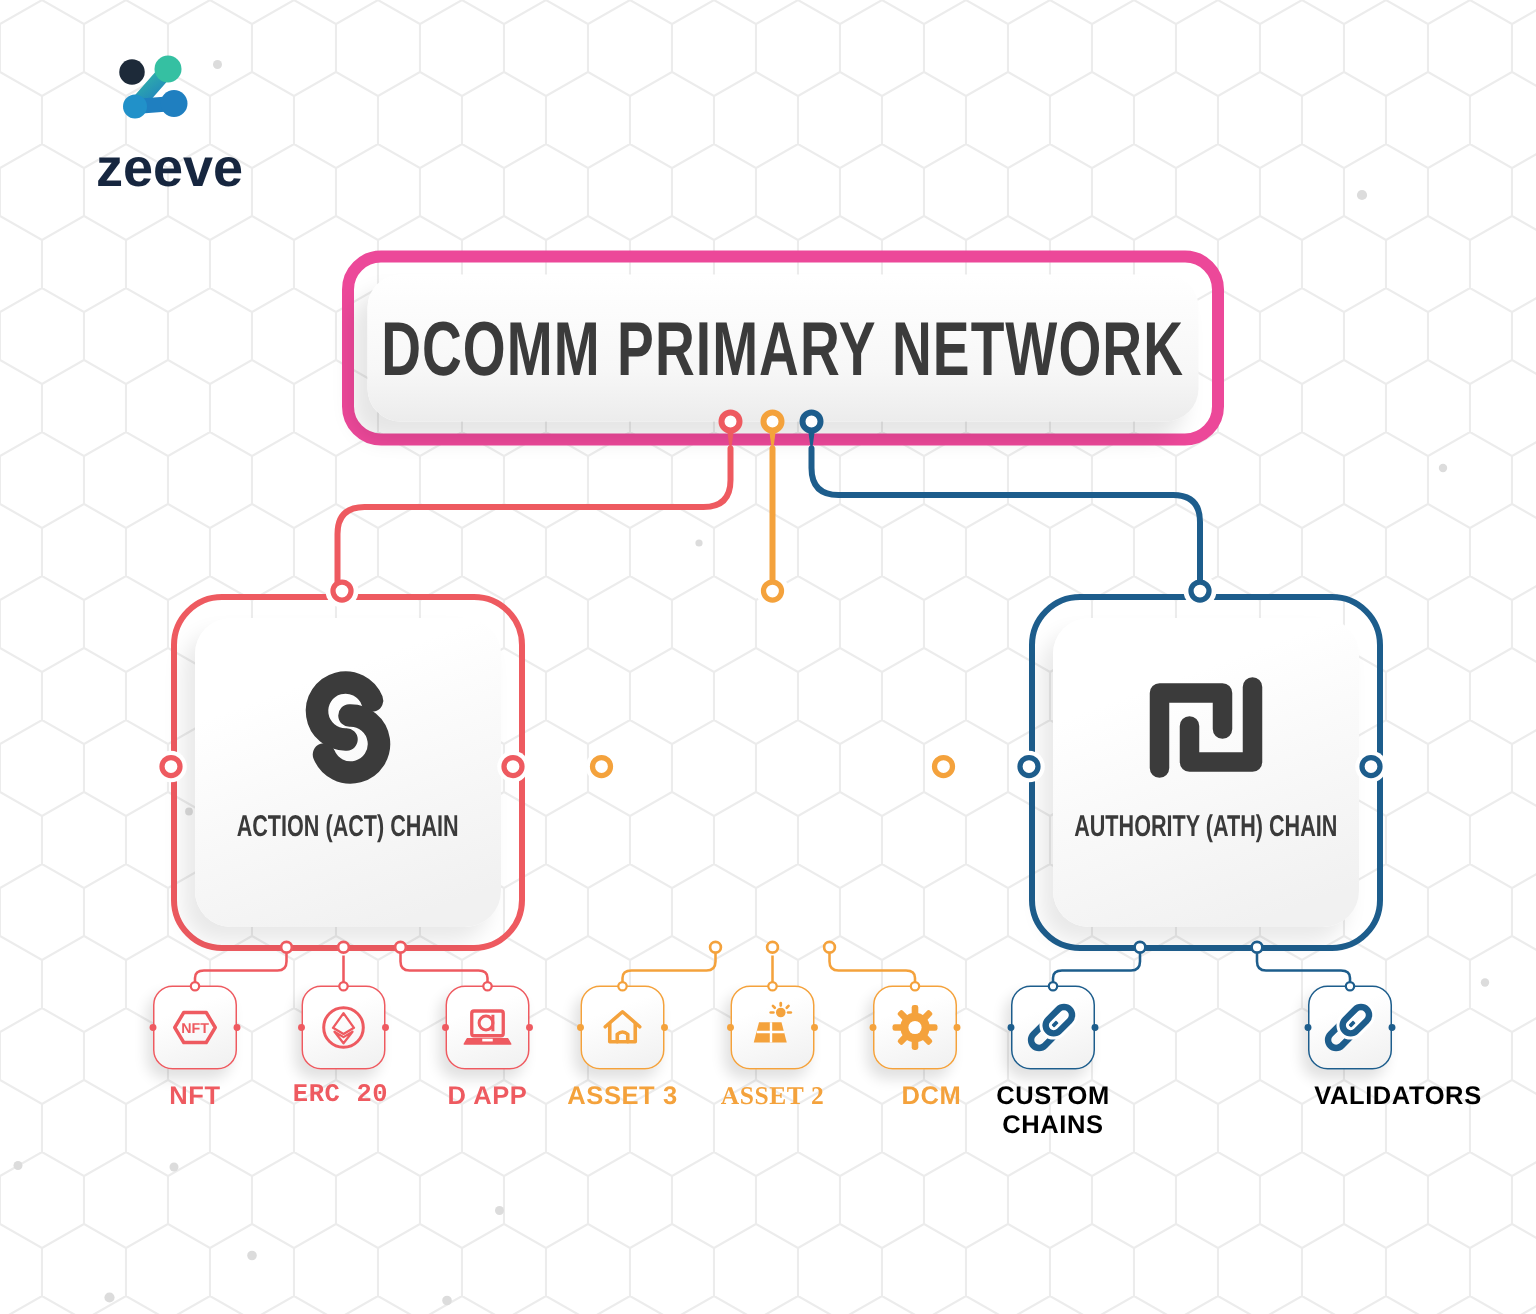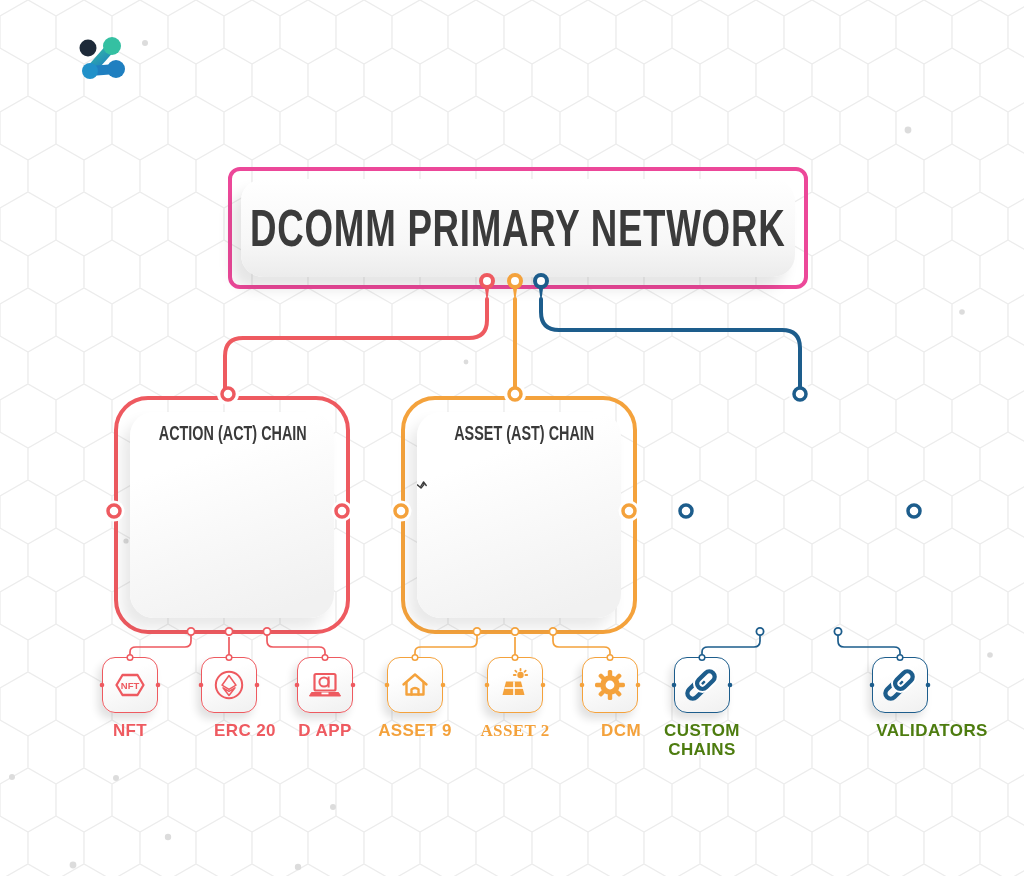--- a/index.html
+++ b/index.html
@@ -7,55 +7,55 @@
          font-family:"Liberation Sans", sans-serif;}
   .bg-hex{position:absolute;left:0;top:0;z-index:0;}
   .overlay{position:absolute;left:0;top:0;z-index:4;pointer-events:none;}
 
   
   .brand{position:absolute;left:38px;top:22px;width:150px;z-index:2;text-align:center;}
   .brand-word{margin-top:2px;font-size:36px;font-weight:bold;color:#16263f;letter-spacing:0px;}
 
   
   .title-box{position:absolute;left:228px;top:167px;width:572px;height:114px;
-             border:4px solid #ec4899;border-radius:12px;z-index:2;}
+             border:8px solid #ec4899;border-radius:26px;z-index:2;}
   .title-card{position:absolute;left:9px;top:8px;right:9px;bottom:8px;border-radius:22px;
               background:linear-gradient(180deg,#ffffff 0%,#f7f7f7 65%,#ececec 100%);
               box-shadow:-10px 12px 14px rgba(0,0,0,0.10);
               display:flex;align-items:center;justify-content:center;}
   .title-text{font-size:51px;font-weight:bold;color:#3b3b3b;letter-spacing:1px;
               transform:scaleX(0.72);white-space:nowrap;}
 
   
   .chain-box{position:absolute;top:396px;width:228px;height:230px;border-radius:34px;
              border:4px solid;z-index:2;}
   .chain-box.c-red{left:114px;border-color:#ee5a60;}
   .chain-box.c-orange{left:401px;border-color:#f4a23c;}
   .chain-box.c-blue{left:686px;border-color:#1d5d8c;}
   .chain-card{position:absolute;left:12px;top:12px;right:12px;bottom:12px;border-radius:24px;
               background:linear-gradient(160deg,#ffffff 25%,#f1f1f1 90%);
               box-shadow:-8px 10px 14px rgba(0,0,0,0.09);
-              display:flex;flex-direction:row;align-items:flex-start;}
+              display:flex;flex-direction:column;align-items:center;}
   .chain-icon{margin-top:28px;}
   .chain-label{margin-top:10px;font-size:20px;font-weight:bold;color:#3a3a3a;
                transform:scaleX(0.72);white-space:nowrap;}
 
   
   .sub-box{position:absolute;top:657px;width:56px;height:56px;border-radius:13px;
            border:1.6px solid;background:linear-gradient(160deg,#ffffff 30%,#f0f0f0 100%);
            box-shadow:-4px 6px 9px rgba(0,0,0,0.12);
            display:flex;align-items:center;justify-content:center;z-index:2;box-sizing:border-box;}
   .sub-box.c-red{border-color:#ee5a60;}
   .sub-box.c-orange{border-color:#f4a23c;}
   .sub-box.c-blue{border-color:#1d5d8c;}
   .sub-label{position:absolute;top:721px;font-size:17px;font-weight:bold;letter-spacing:0.4px;
              text-align:center;line-height:19px;z-index:2;}
   .sub-label.c-red{color:#ee5a60;}
   .sub-label.c-orange{color:#f4a23c;}
-  .sub-label.c-blue{color:#4d7c0f;}
+  .sub-label.c-blue{color:#000000;}
 </style>
 </head>
 <body>
 
 <div class="stage">
 
   <svg class="bg-hex" width="1024" height="876">
     <defs>
       <pattern id="hexpat" width="56" height="96" patternUnits="userSpaceOnUse">
         <path d="M28,0 L56,16 L56,48 L28,64 L0,48 L0,16 Z M28,64 L28,96" fill="none" stroke="#ececec" stroke-width="1.4"></path>
@@ -86,52 +86,53 @@
             <stop offset="1" stop-color="#1f7fc0"></stop>
         </linearGradient>
       </defs>
       <circle cx="50" cy="26" r="8.5" fill="#1d2a39"></circle>
       <line x1="74" y1="24" x2="52" y2="49" stroke="url(#zgrad)" stroke-width="10" stroke-linecap="round"></line>
       <line x1="52" y1="49" x2="78" y2="47" stroke="#1f7fc0" stroke-width="10" stroke-linecap="round"></line>
       <circle cx="74" cy="24" r="9" fill="#35c0a2"></circle>
       <circle cx="52" cy="49" r="8" fill="#2191c9"></circle>
       <circle cx="78" cy="47" r="9" fill="#1f7fc0"></circle>
     </svg>
+    <div class="brand-word">zeeve</div>
   </div>
 
   <div class="title-box">
     <div class="title-card">
       <div class="title-text">DCOMM PRIMARY NETWORK</div>
     </div>
   </div>
 
   <div class="chain-box c-red">
     <div class="chain-card">
       <svg class="chain-icon" width="90" height="90" viewBox="0 0 90 90">
         <g fill="none" stroke="#3b3b3b" stroke-width="15" stroke-linecap="round">
           <path d="M61,27 A19,19 0 1 0 44,53"></path>
           <path d="M29,63 A19,19 0 1 0 46,37"></path>
         </g>
       </svg>
       <div class="chain-label">ACTION (ACT) CHAIN</div>
     </div>
   </div>
 
-  <div class="chain-box c-orange">
+
+  <div class="chain-box c-blue">
     <div class="chain-card">
       <svg class="chain-icon" width="90" height="90" viewBox="0 0 90 90">
         <g fill="none" stroke="#3b3b3b" stroke-width="13" stroke-linecap="round" stroke-linejoin="round">
-          <path d="M36,58 L62,16 L87,50"></path>
-          <path d="M3,44 L38,74 L66,40"></path>
+          <path d="M14,72 L14,22 L56,22 L56,46"></path>
+          <path d="M76,18 L76,68 L34,68 L34,44"></path>
         </g>
       </svg>
-      <div class="chain-label">ASSET (AST) CHAIN</div>
+      <div class="chain-label">AUTHORITY (ATH) CHAIN</div>
     </div>
   </div>
-
 
   <div class="sub-box c-red" style="left:102px;">
     <svg width="36" height="36" viewBox="0 0 36 36">
       <path d="M4.5,18 L10.5,8 L25.5,8 L31.5,18 L25.5,28 L10.5,28 Z" fill="none" stroke="#ee5a60" stroke-width="2.3" stroke-linejoin="round"></path>
       <text x="18" y="21.5" text-anchor="middle" font-size="9.5" font-weight="bold" fill="#ee5a60" font-family="Liberation Sans, sans-serif">NFT</text>
     </svg>
   </div>
   <div class="sub-box c-red" style="left:201px;">
     <svg width="36" height="36" viewBox="0 0 36 36">
       <circle cx="18" cy="18" r="13.2" fill="none" stroke="#ee5a60" stroke-width="2"></circle>
@@ -207,23 +208,23 @@
         <rect x="-5.5" y="-10.5" width="11" height="21" rx="5.5" fill="none" stroke="#1d5d8c" stroke-width="4.4"></rect>
       </g>
       <g transform="translate(22.5,13.5) rotate(45)">
         <rect x="-5.5" y="-10.5" width="11" height="21" rx="5.5" fill="none" stroke="#ffffff" stroke-width="8.5"></rect>
         <rect x="-5.5" y="-10.5" width="11" height="21" rx="5.5" fill="none" stroke="#1d5d8c" stroke-width="4.4"></rect>
       </g>
     </svg>
   </div>
 
   <div class="sub-label c-red" style="left:75px;width:110px;">NFT</div>
-  <div class="sub-label c-red" style="left:190px;width:110px;">ERC 20</div>
+  <div class="sub-label c-red" style="left:172px;width:110px;font-family:Liberation Mono, monospace;">ERC 20</div>
   <div class="sub-label c-red" style="left:270px;width:110px;">D APP</div>
-  <div class="sub-label c-orange" style="left:360px;width:110px;">ASSET 9</div>
+  <div class="sub-label c-orange" style="left:360px;width:110px;">ASSET 3</div>
   <div class="sub-label c-orange" style="left:460px;width:110px;font-family:Liberation Serif, serif;">ASSET 2</div>
   <div class="sub-label c-orange" style="left:566px;width:110px;">DCM</div>
   <div class="sub-label c-blue" style="left:662px;width:80px;">CUSTOM CHAINS</div>
   <div class="sub-label c-blue" style="left:862px;width:140px;">VALIDATORS</div>
 
   <svg class="overlay" width="1024" height="876">
 
     <g fill="#ffffff">
       <circle cx="228" cy="394" r="11"></circle>
         <circle cx="515" cy="394" r="11"></circle>

